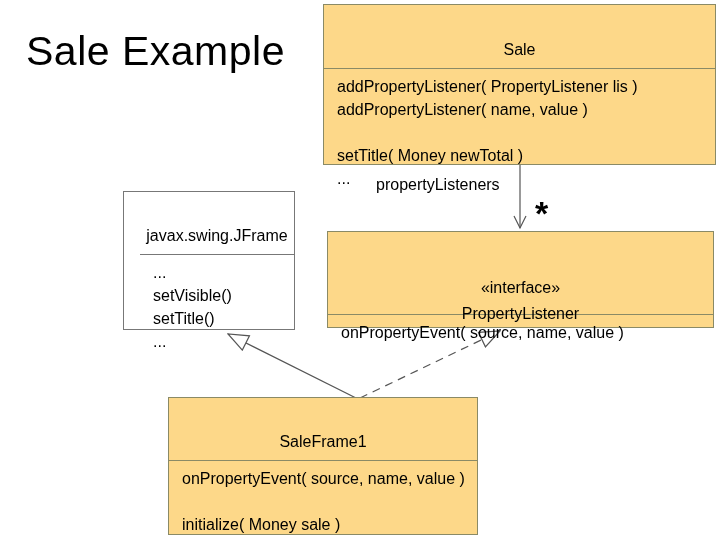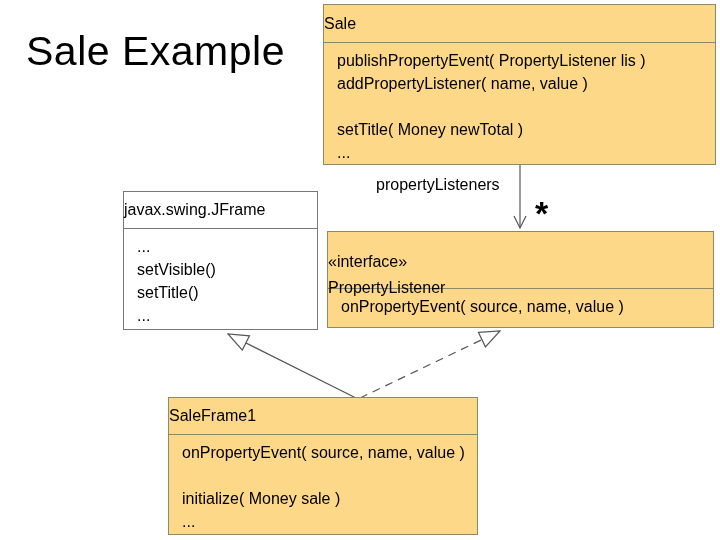--- a/index.html
+++ b/index.html
@@ -24,31 +24,32 @@
     text-align:center;
   }
   .uml-class{
     position:absolute;box-sizing:border-box;
     border:1px solid var(--class-border);
     background:var(--class-fill);
     font-size:16px;
   }
   .uml-class.white{background:var(--jframe-fill);border-color:#777;}
   .cls-header{
-    text-align:left;box-sizing:border-box;
+    text-align:center;box-sizing:border-box;
     border-bottom:1px solid var(--class-border);
+    margin-top:26px;
   }
   .uml-class.white .cls-header{border-bottom-color:#777;}
   .hdr-line{display:block;}
   .cls-body{padding:6px 4px 0 13px;}
   .m-line{min-height:23px;line-height:23px;white-space:pre;}
   
   #box-sale{left:323px;top:4px;width:393px;height:161px;}
   #box-sale .cls-header{height:38px;line-height:37px;}
-  #box-jframe{left:123px;top:191px;width:195px;height:139px;}
+  #box-jframe{left:123px;top:191px;width:172px;height:139px;padding-left:16px;}
   #box-jframe .cls-header{height:37px;line-height:36px;}
   #box-propertylistener{left:327px;top:231px;width:387px;height:97px;}
   #box-propertylistener .cls-header{height:57px;padding-top:17px;}
   #box-propertylistener .hdr-line{line-height:26px;}
   #box-saleframe1{left:168px;top:397px;width:310px;height:138px;}
   #box-saleframe1 .cls-header{height:37px;line-height:36px;}
   
   .assoc-label{
     position:absolute;left:376px;top:176px;
     font-size:16px;line-height:18px;
@@ -80,21 +81,21 @@
     </marker>
   </defs>
   <line class="conn" x1="520" y1="165" x2="520" y2="228" marker-end="url(#vee)"></line>
   <line class="conn" x1="356" y1="398" x2="228" y2="334" marker-end="url(#tri)"></line>
   <line class="conn" x1="360" y1="398" x2="500" y2="331" stroke-dasharray="8 6" marker-end="url(#tri)"></line>
 </svg>
 
 <div class="uml-class" id="box-sale">
   <div class="cls-header">Sale</div>
   <div class="cls-body">
-    <div class="m-line">publishPropertyEvent( PropertyListener lis )</div>
+    <div class="m-line">addPropertyListener( PropertyListener lis )</div>
     <div class="m-line">addPropertyListener( name, value )</div>
     <div class="m-line"></div>
     <div class="m-line">setTitle( Money newTotal )</div>
     <div class="m-line">...</div>
   </div>
 </div>
 
 <div class="uml-class white" id="box-jframe">
   <div class="cls-header">javax.swing.JFrame</div>
   <div class="cls-body">

